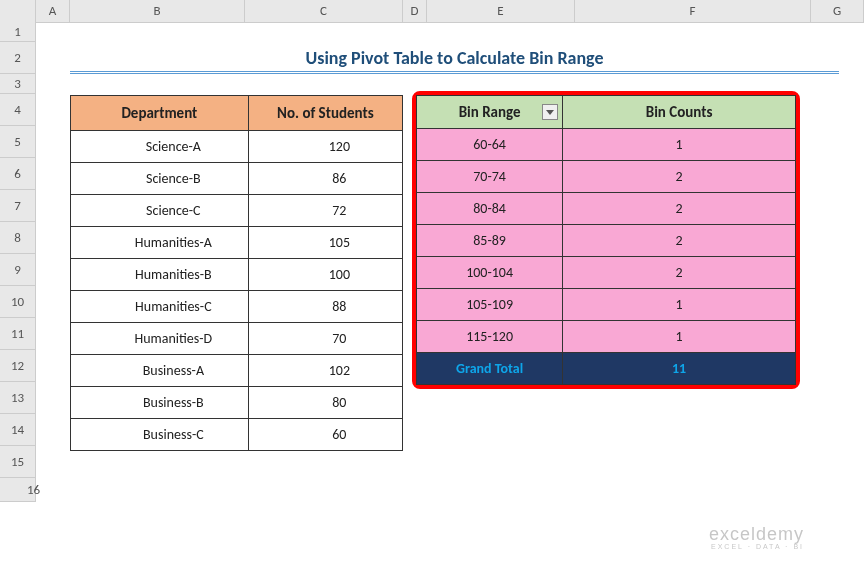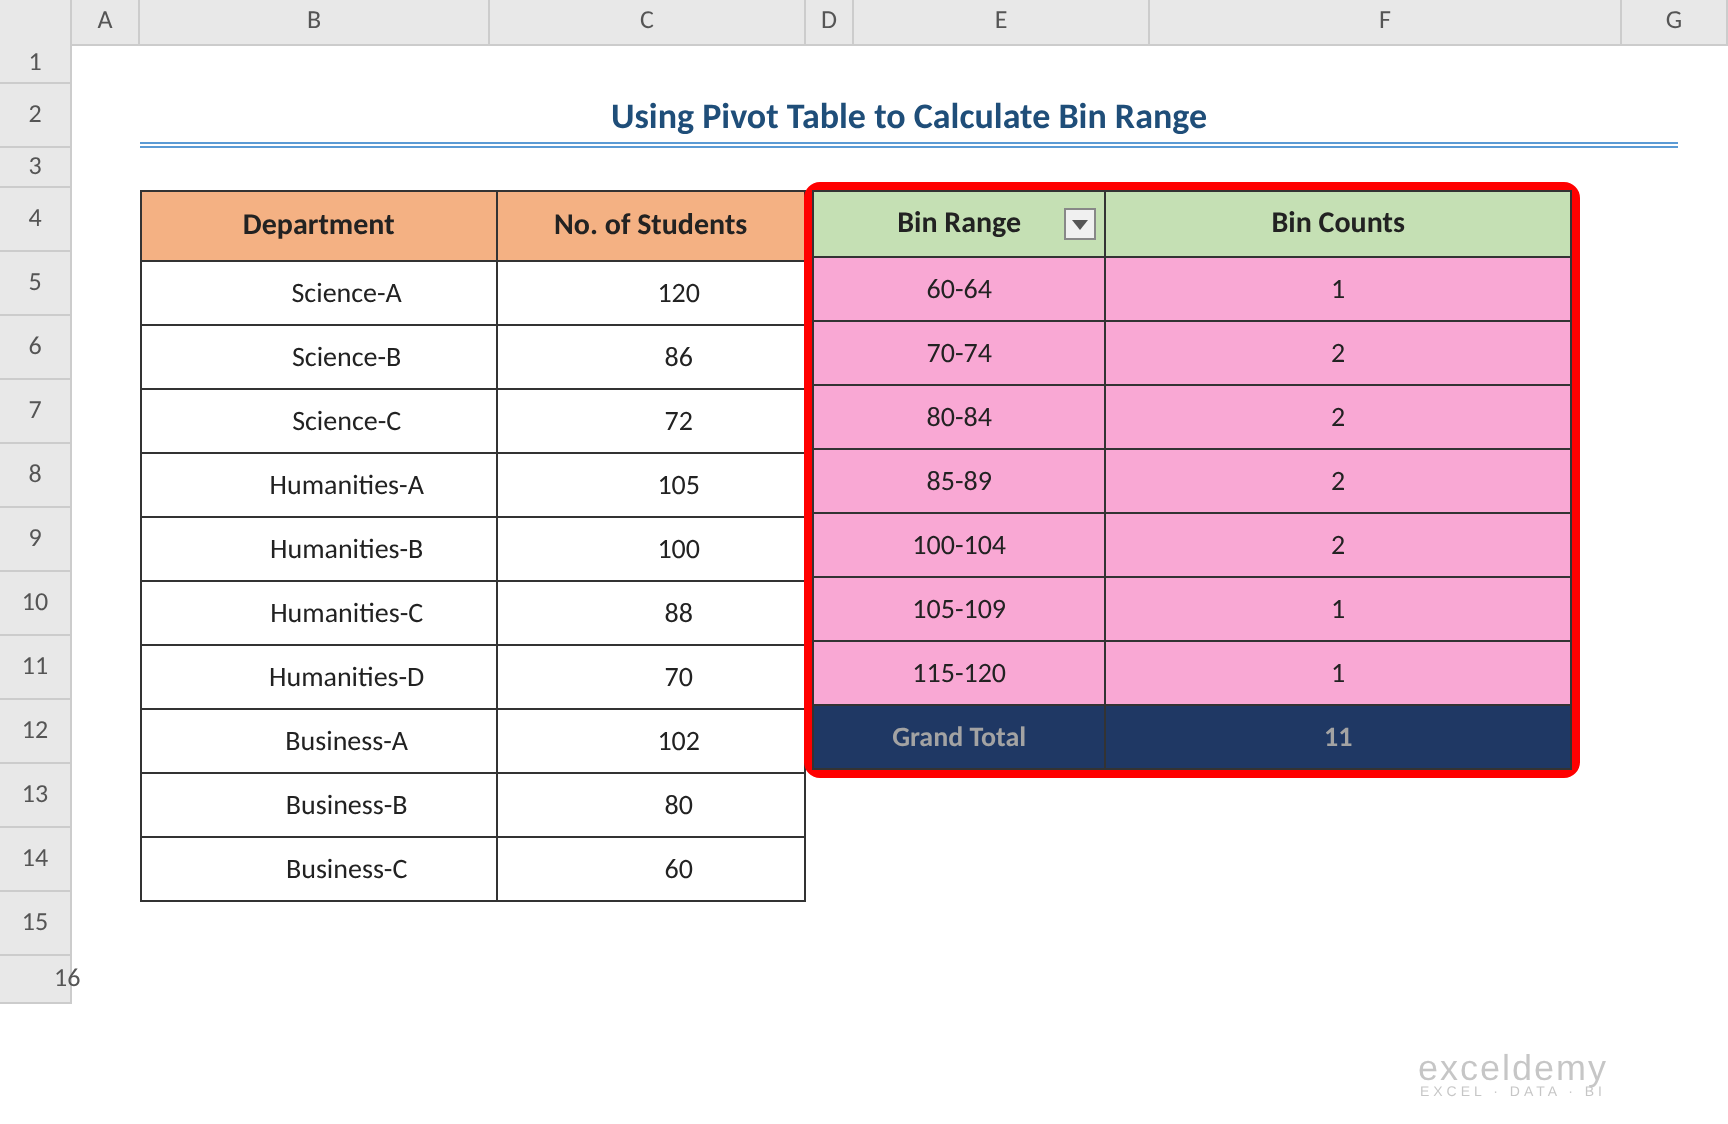--- a/index.html
+++ b/index.html
@@ -101,21 +101,21 @@
       text-align: center;
       font-size: 14px;
       color: #222;
       padding-left: 28px;
     }
     .table1 .col-dept { width: 175px; text-align: center; }
     .table1 .col-num { width: 152px; }
     .table2-wrap {
       position: absolute;
       top: 69px;
-      left: 366px;
+      left: 376px;
       width: 388px;
       border: 4px solid #ff0000;
       border-radius: 8px;
       padding: 0;
     }
     .table2 {
       width: 100%;
       border-collapse: collapse;
     }
     .table2 th {
@@ -132,21 +132,21 @@
       height: 32px;
       text-align: center;
       font-size: 14px;
       color: #222;
       background: #f9a8d4;
     }
     .table2 .col-range { width: 148px; }
     .table2 .col-count { width: 236px; }
     .table2 tr.total td {
       background: #1f3864;
-      color: #a3a3a3;
+      color: #0ea5e9;
       font-weight: bold;
     }
     .dropdown-icon {
       position: absolute;
       right: 4px;
       top: 50%;
       transform: translateY(-50%);
       width: 16px;
       height: 16px;
       border: 1px solid #888;
@@ -157,21 +157,21 @@
     }
     .dropdown-icon svg { width: 8px; height: 5px; }
     .watermark {
       position: absolute;
       bottom: 12px;
       right: 60px;
       color: #999;
       font-family: 'Segoe UI', sans-serif;
       font-size: 18px;
       letter-spacing: 1px;
-      text-align: center;
+      text-align: right;
       opacity: 0.55;
     }
     .watermark .sub {
       font-size: 7px;
       letter-spacing: 2px;
       display: block;
       margin-top: -2px;
     }
   </style>
 </head>

